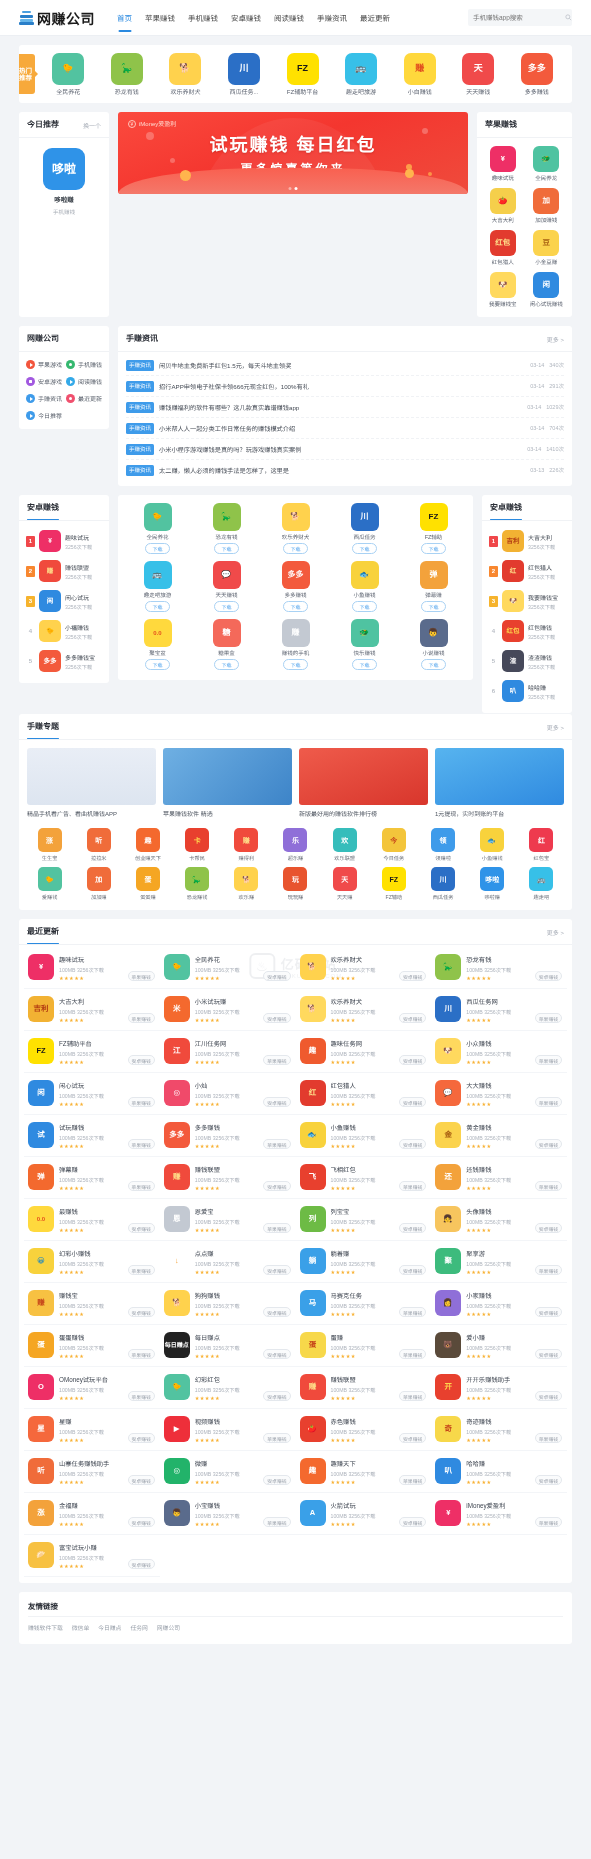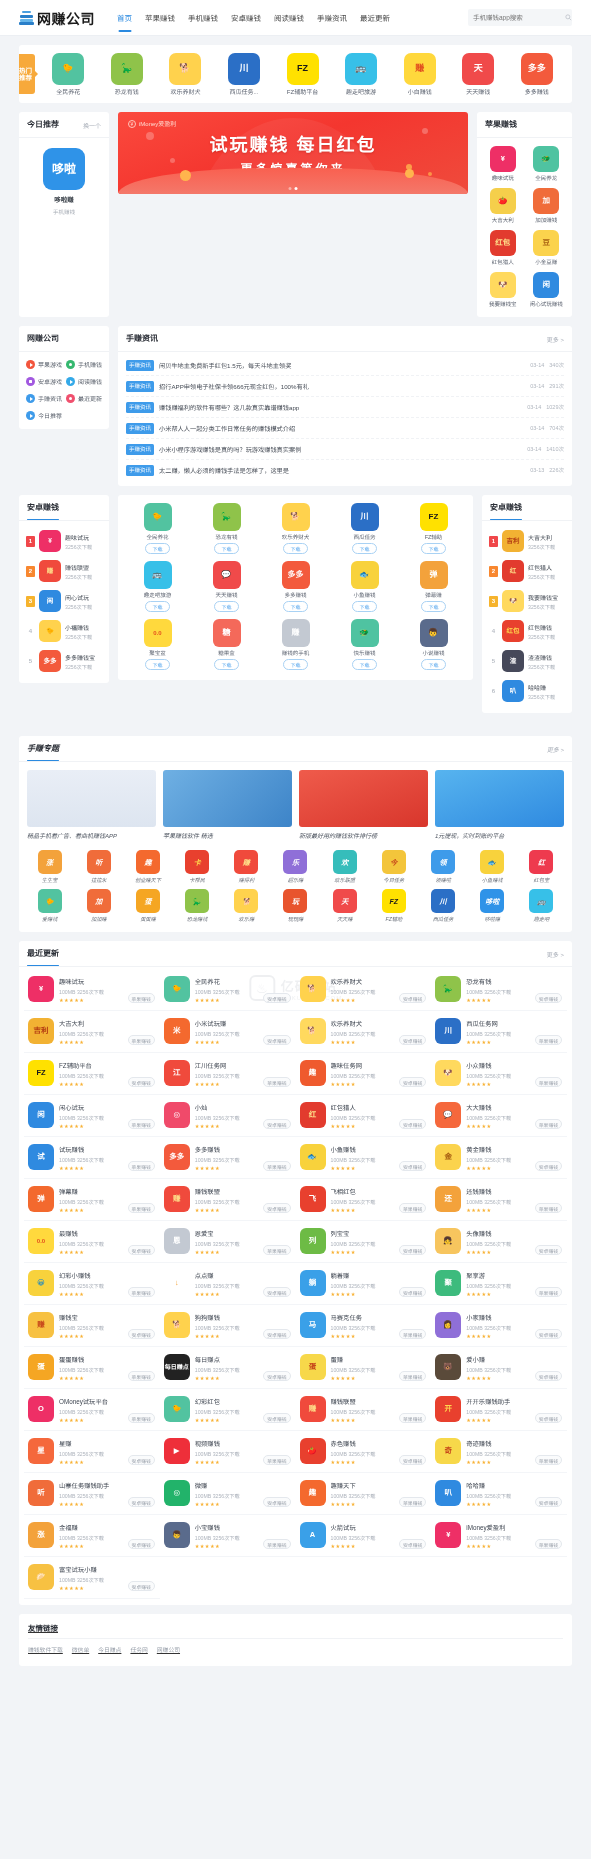--- a/index.html
+++ b/index.html
@@ -194,21 +194,21 @@
 
   .newest-grid { display:grid; grid-template-columns:repeat(5,1fr); gap:7px 4px; padding:8px 7px 10px;}
   .newest-cell { display:flex; flex-direction:column; align-items:center; gap:2px;}
   .newest-cell .nm { font-size:5.5px; color:#5c6370; white-space:nowrap;}
   .dl-btn {
     font-size:5px; color:#5ba9ee; border:1px solid #a9d2f4; border-radius:7px;
     padding:1px 6px; cursor:pointer; background:#fff;
   }
 
   
-  .row5 { margin-top:23px;font-style:italic; }
+  .row5 { margin-top:1px; }
   .topic-body{ padding:8px 8px 4px; display:flex; gap:7px;}
   .topic-card{ flex:1; cursor:pointer;}
   .topic-img{ width:100%; height:57px; border-radius:3px; position:relative; overflow:hidden;}
   .topic-cap{ font-size:6px; color:#4f5661; margin-top:4px; white-space:nowrap; overflow:hidden; text-overflow:ellipsis;}
 
   .topic-apps { display:grid; grid-template-columns:repeat(11,1fr); gap:6px 4px; padding:6px 8px 10px;}
   .ta-cell { display:flex; flex-direction:column; align-items:center; gap:2px;}
   .ta-cell .nm{ font-size:5.2px; color:#6b717b; white-space:nowrap;}
 
   
@@ -233,21 +233,21 @@
   .watermark .wm-logo{
     width:26px;height:26px;border-radius:6px;border:2px solid #9aa3ae;
     display:flex;align-items:center;justify-content:center;color:#9aa3ae;
     font-size:13px; font-weight:bold;
   }
   .watermark .wm-txt{ display:flex;flex-direction:column; color:#9aa3ae;}
   .watermark .wm-t1{ font-size:13px; font-weight:bold; letter-spacing:1px;}
   .watermark .wm-t2{ font-size:6px; letter-spacing:1px;}
 
   
-  .footer { margin-top:9px; background:#fff; border-radius:3px; padding:8px 9px 12px;text-decoration:underline; }
+  .footer { margin-top:9px; background:#fff; border-radius:3px; padding:8px 9px 12px; }
   .foot-title{ font-size:7.5px; font-weight:bold; color:#2c3038; padding-bottom:5px; border-bottom:1px solid #f0f2f5;}
   .foot-links{ display:flex; flex-wrap:wrap; gap:3px 9px; padding-top:6px;}
   .foot-link{ font-size:5.8px; color:#9aa1ab; cursor:pointer; white-space:nowrap;}
   .pagebottom { height:12px; }
 </style>
 </head>
 <body>
 
 <div class="wrap">
 

